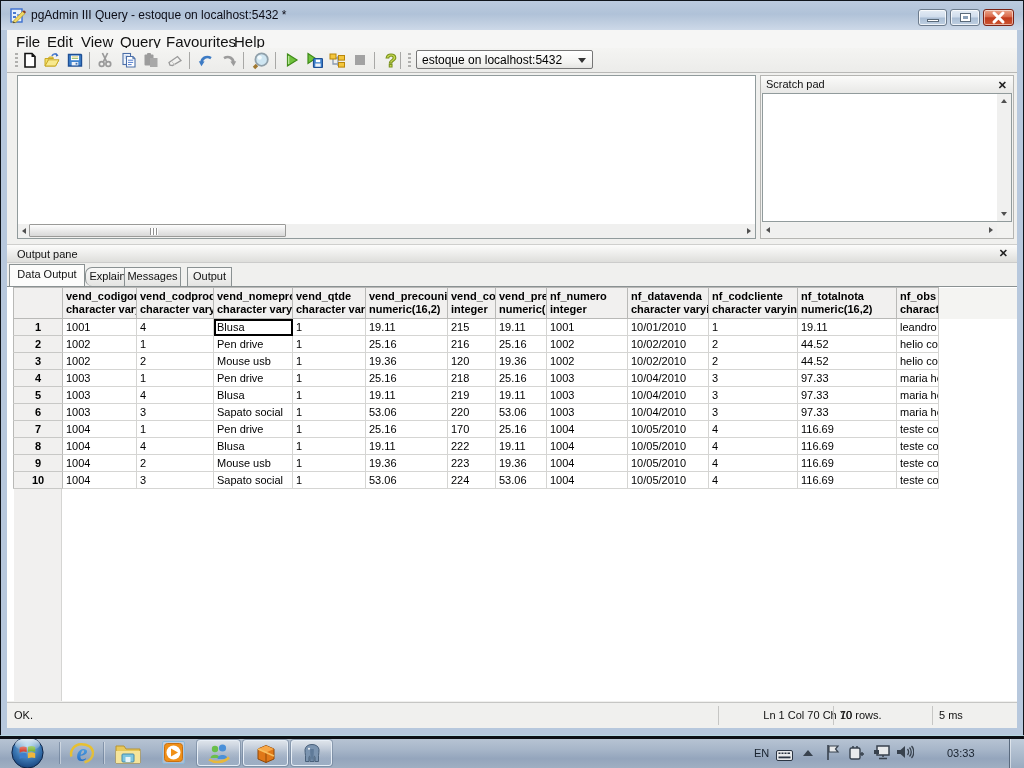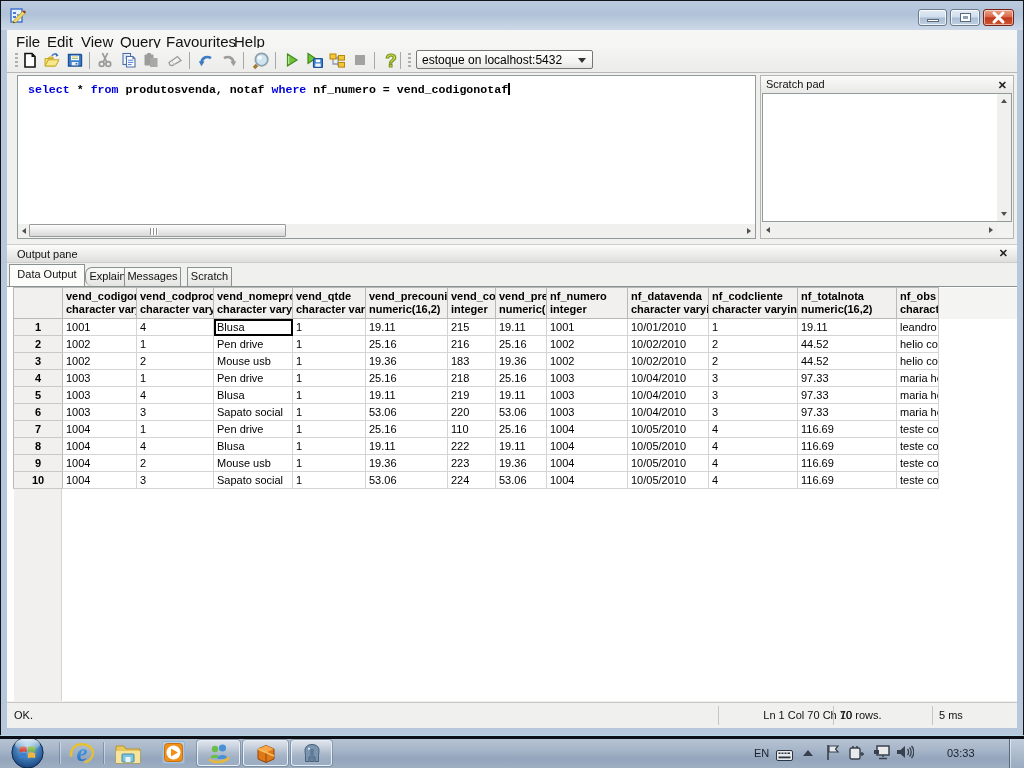--- a/index.html
+++ b/index.html
@@ -65,20 +65,21 @@
 <div id="titlebar"></div>
 <div id="title-ic"><svg width="17" height="17" viewBox="0 0 17 17" style="">
         <rect x="1" y="2" width="11" height="13" fill="#e8f0fa" stroke="#3b6ecf" stroke-width="1.4"></rect>
         <rect x="3" y="5" width="3" height="2" fill="#4a7ad2"></rect>
         <rect x="3" y="9" width="3" height="2" fill="#4a7ad2"></rect>
         <rect x="7" y="7" width="3" height="2" fill="#7aa0e0"></rect>
         <path d="M3 14.5 12.5 4.5 15 6.5 5.8 15.5 2.8 15.8z" fill="#f0d866" stroke="#b89c28" stroke-width="0.8"></path>
         <path d="M12.5 4.5 14 3.2 16 5 15 6.5z" fill="#8c3820"></path>
         <path d="M3 14.5 5.8 15.5 3.2 15.9z" fill="#3c3c3c"></path>
       </svg></div>
+<div id="title-tx">pgAdmin III Query - estoque on localhost:5432 *</div>
 <div class="capbtn cb-n" style="left:918px;width:29px;">
       <div class="abs" style="left:8px;top:9px;width:12px;height:3px;background:#fff;border:1px solid #5a6a7a;"></div>
     </div>
 <div class="capbtn cb-n" style="left:950px;width:30px;">
       <div class="abs" style="left:9px;top:3px;width:11px;height:9px;background:#fff;border:1px solid #5a6a7a;"></div>
       <div class="abs" style="left:12px;top:6px;width:5px;height:3px;background:#8aa0b8;"></div>
     </div>
 <div class="capbtn cb-c" style="left:983px;width:31px;"><svg width="29" height="15" viewBox="0 0 29 15">
         <path d="M10 3 19 12 M19 3 10 12" stroke="#fff" stroke-width="3" stroke-linecap="round"></path>
         <path d="M10 3 19 12 M19 3 10 12" stroke="#fff" stroke-width="2.2" stroke-linecap="round"></path>
@@ -181,21 +182,20 @@
           </svg></div>
 <div class="tsep" style="left:393px;"></div>
 <div class="abs" style="left:8px;top:5px;width:3px;height:15px;background:repeating-linear-gradient(#b0b0ae 0 2px,#f0f0ee 2px 4px);"></div>
 <div class="abs" style="left:401px;top:5px;width:3px;height:15px;background:repeating-linear-gradient(#b0b0ae 0 2px,#f0f0ee 2px 4px);"></div>
 <div class="abs" style="left:409px;top:2px;width:177px;height:19px;background:linear-gradient(#fff, #f2f2f0 70%, #e4e4e2);border:1px solid #767676;border-radius:2px;">
           <div class="abs" style="left:5px;top:2px;font-size:12px;color:#000;">estoque on localhost:5432</div>
           <div class="abs" style="left:161px;top:7px;width:0;height:0;border:4px solid transparent;border-top:5px solid #333;"></div>
         </div>
 </div>
 <div id="sqlpane">
-<div id="sqltext"><span class="kw">select</span> * <span class="kw">from</span> produtosvenda, notaf <span class="kw">where</span> nf_numero = vend_codigonotaf<span style="display:inline-block;width:2px;height:12px;background:#000;vertical-align:-2px;"></span></div>
 <div class="hscroll" style="left:0px;top:148px;width:737px;">
           <div class="sbarrow" style="left:4px;top:4px;border:3.5px solid transparent;border-right:4.5px solid #505050;border-left:none;"></div>
           <div class="sbarrow" style="right:4px;top:4px;border:3.5px solid transparent;border-left:4.5px solid #505050;border-right:none;"></div>
           <div class="thumb" style="left:11px;top:0px;width:257px;height:13px;">
             <div class="abs" style="left:120px;top:3px;width:8px;height:7px;background:repeating-linear-gradient(90deg,#909090 0 1px,#fff 1px 3px);"></div>
           </div>
         </div>
 </div>
 <div id="scratch">
 <div class="hd">Scratch pad</div>
@@ -211,21 +211,21 @@
         </div>
 </div>
 <div id="outhd">
         <span class="abs" style="left:10px;top:3px;">Output pane</span>
         <div class="xbtn" style="right:9px;top:2px;">✕</div>
       </div>
 <div class="abs" style="left:0;top:234px;width:1010px;height:22px;">
 <div class="tab tabsel" style="left:2px;top:0px;width:76px;height:22px;padding-top:3px;">Data Output</div>
 <div class="tab" style="left:78px;top:3px;width:45px;height:19px;padding-top:2px;border-radius:7px;">Explain</div>
 <div class="tab" style="left:117px;top:3px;width:57px;height:19px;padding-top:2px;">Messages</div>
-<div class="tab" style="left:180px;top:3px;width:45px;height:19px;padding-top:2px;">Scratch</div>
+<div class="tab" style="left:180px;top:3px;width:45px;height:19px;padding-top:2px;">Output</div>
 </div>
 <div id="outbody">
 <table class="grid" style="position:absolute;left:6px;top:0px;width:926px;border-left:1px solid #b9b9b7;border-top:1px solid #b9b9b7;">
 <colgroup>
             <col style="width:49px;">
             <col style="width:74px;">
             <col style="width:77px;">
             <col style="width:79px;">
             <col style="width:73px;">
             <col style="width:82px;">
@@ -283,21 +283,21 @@
 <td class="">44.52</td>
 <td class="">helio correia</td>
 </tr>
 <tr>
 <td class="rh">3</td>
 <td class="">1002</td>
 <td class="">2</td>
 <td class="">Mouse usb</td>
 <td class="">1</td>
 <td class="">19.36</td>
-<td class="">183</td>
+<td class="">120</td>
 <td class="">19.36</td>
 <td class="">1002</td>
 <td class="">10/02/2010</td>
 <td class="">2</td>
 <td class="">44.52</td>
 <td class="">helio correia</td>
 </tr>
 <tr>
 <td class="rh">4</td>
 <td class="">1003</td>
@@ -343,21 +343,21 @@
 <td class="">97.33</td>
 <td class="">maria helena</td>
 </tr>
 <tr>
 <td class="rh">7</td>
 <td class="">1004</td>
 <td class="">1</td>
 <td class="">Pen drive</td>
 <td class="">1</td>
 <td class="">25.16</td>
-<td class="">110</td>
+<td class="">170</td>
 <td class="">25.16</td>
 <td class="">1004</td>
 <td class="">10/05/2010</td>
 <td class="">4</td>
 <td class="">116.69</td>
 <td class="">teste com</td>
 </tr>
 <tr>
 <td class="rh">8</td>
 <td class="">1004</td>

